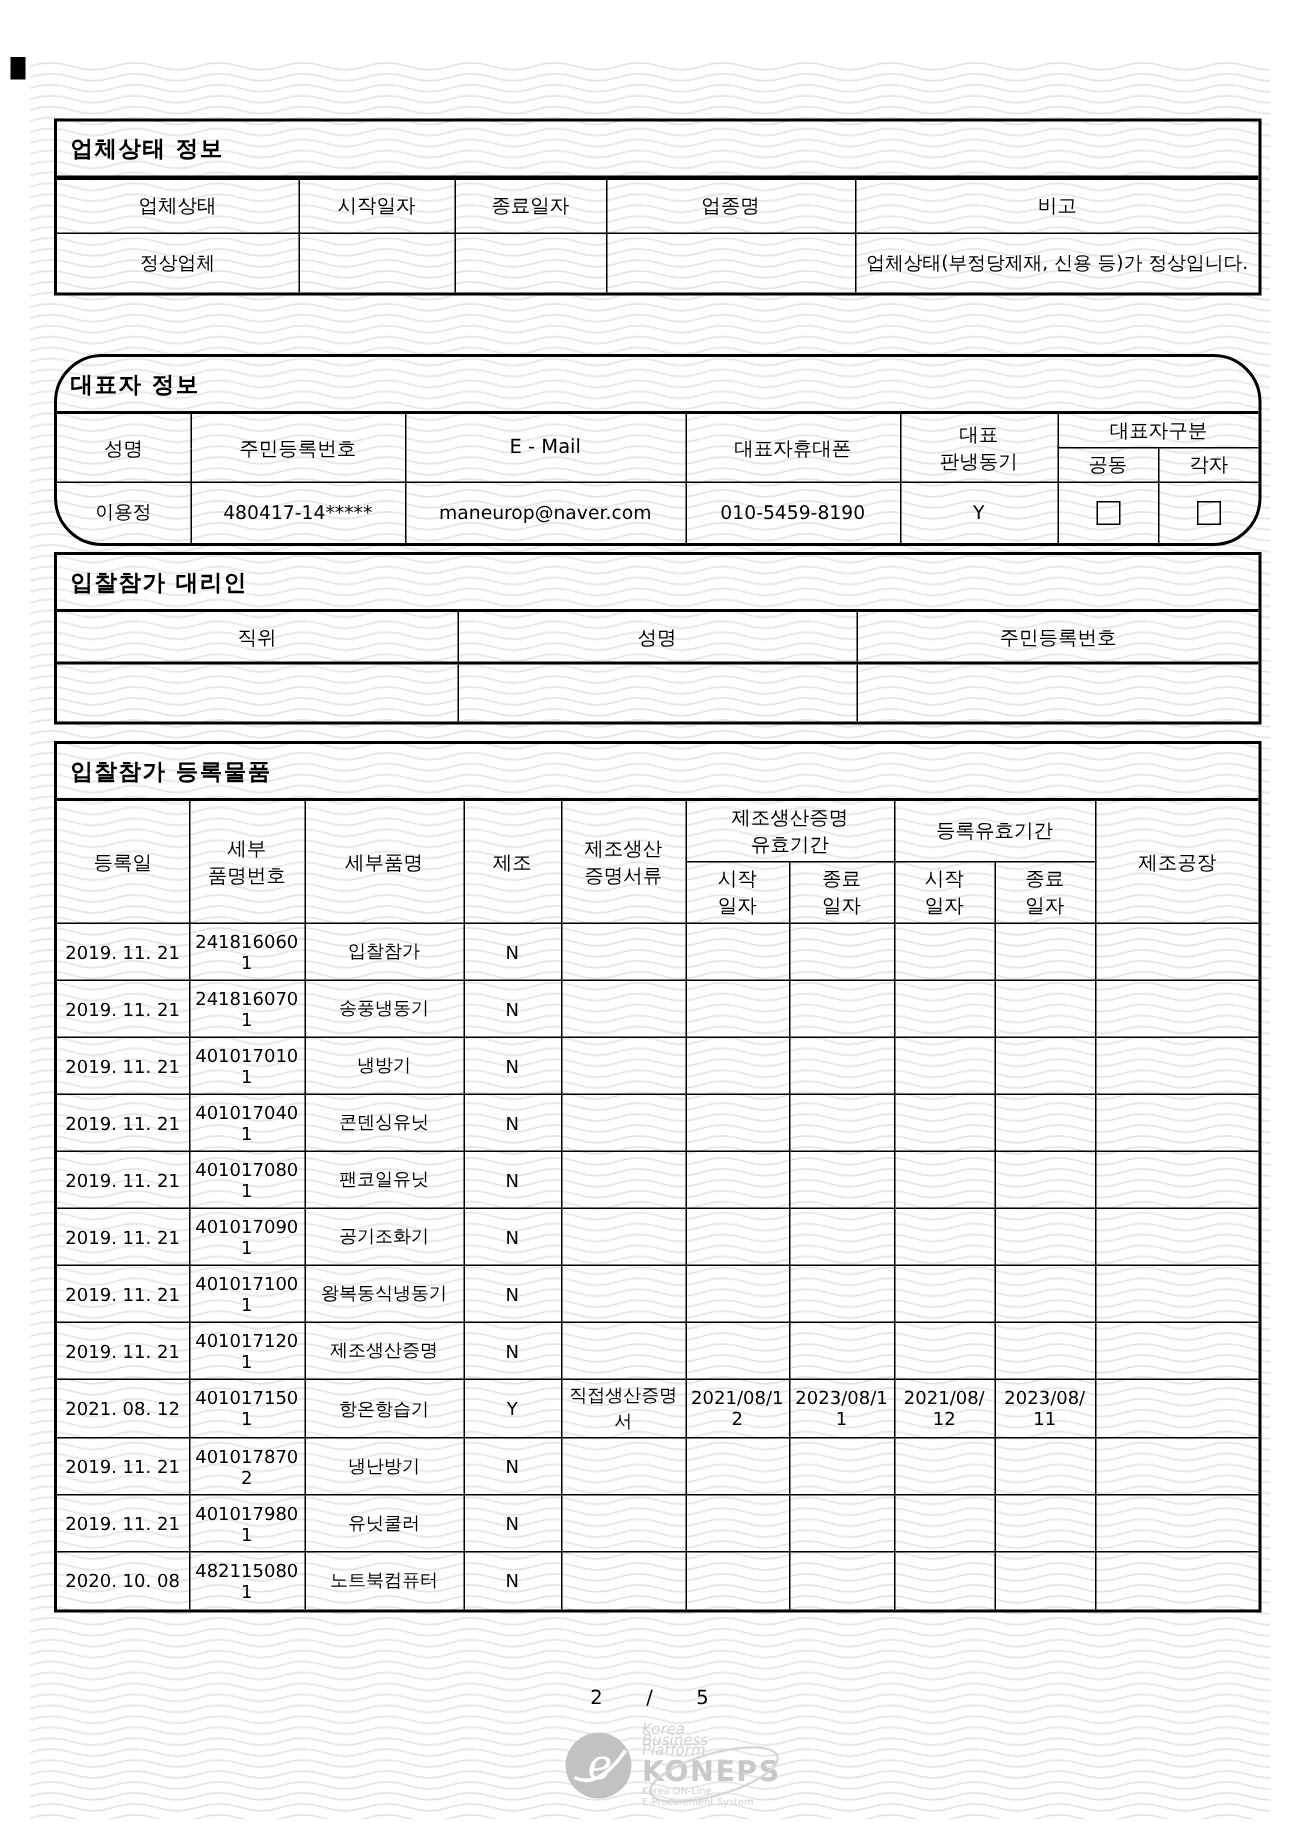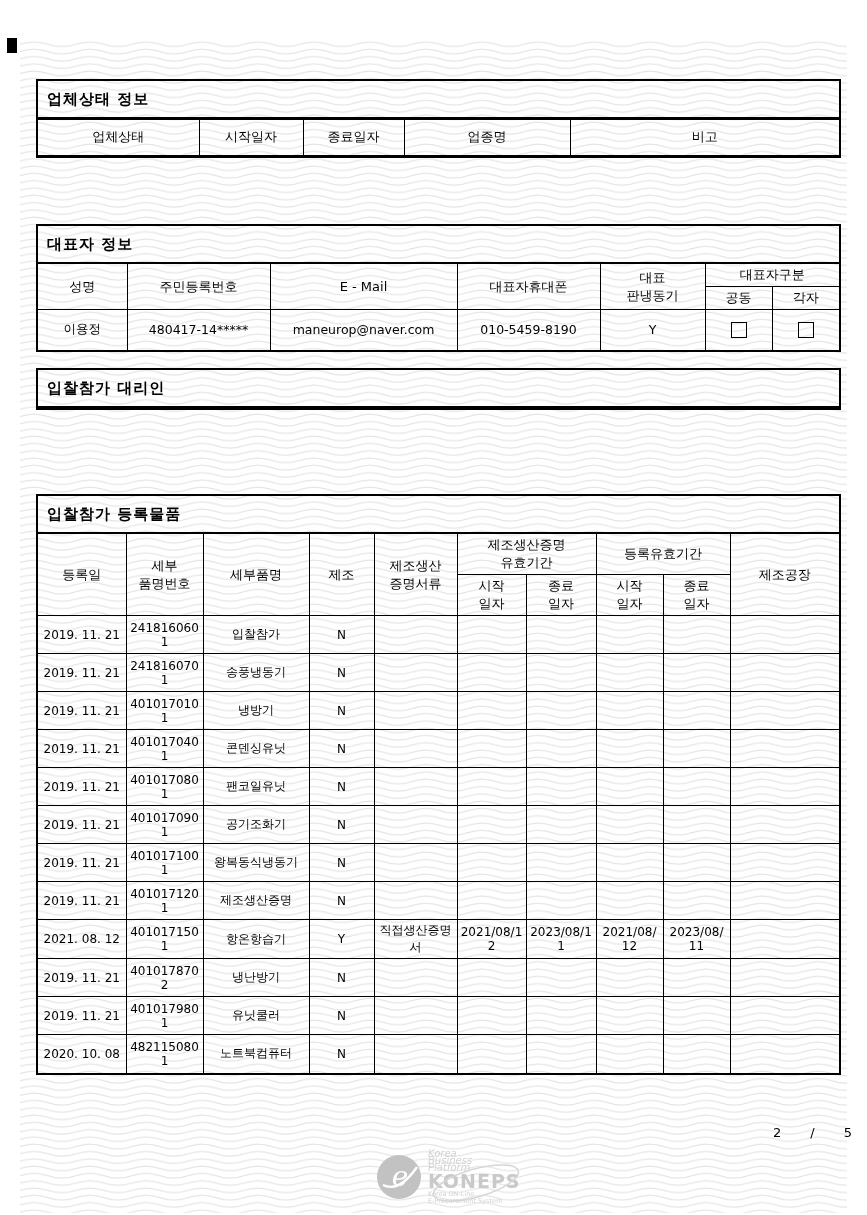--- a/index.html
+++ b/index.html
@@ -27,21 +27,21 @@
   .t1 .row-data td{height:40px;font-size:12.5px;}
   .t2 th{height:22px;}
   .t2 .row-data td{height:40px;font-size:12.5px;}
   .t3 .row-head th{height:34px;border-bottom:2px solid #000;}
   .t3 .row-data td{height:39px;}
   .t4 th{height:38px;font-size:13px;}
   .t4 td{height:38px;font-size:12px;}
 
   .checkbox{display:inline-block;width:14px;height:14px;border:1.5px solid #000;background:transparent;vertical-align:middle;}
 
-  .page-num{position:absolute;left:0;top:1125px;width:867px;text-align:right;font-size:13px;letter-spacing:1px;}
+  .page-num{position:absolute;left:0;top:1125px;width:867px;text-align:center;font-size:13px;letter-spacing:1px;}
   .page-num span{margin:0 14px;}
 
   .logo{position:absolute;left:374px;top:1150px;width:200px;height:58px;color:#c6c6c6;}
   .logo-circle{position:absolute;left:2px;top:4px;}
   .logo-text{position:absolute;left:54px;top:0px;width:150px;}
   .logo-tag-top{font-size:10px;line-height:7px;white-space:pre-line;color:#d2d2d2;font-style:italic;}
   .logo-brand{font-size:19px;font-weight:bold;letter-spacing:1px;color:#c9c9c9;line-height:20px;}
   .logo-tag-bottom{font-size:6.5px;line-height:6.5px;white-space:pre-line;color:#d2d2d2;}
   .logo-swoosh{position:absolute;left:40px;top:8px;pointer-events:none;}
 </style>
@@ -74,25 +74,32 @@
             <col>
           </colgroup>
         <tbody>
             <tr class="row-head">
           <th>업체상태</th>
           <th>시작일자</th>
           <th>종료일자</th>
           <th>업종명</th>
           <th>비고</th>
         </tr>
+        <tr class="row-data">
+          <td>정상업체</td>
+          <td></td>
+          <td></td>
+          <td></td>
+          <td>업체상태(부정당제재, 신용 등)가 정상입니다.</td>
+        </tr>
       </tbody>
         </table>
     </div>
 
-    <div class="section t2" style="top:224px;">
+    <div class="section t2" style="top:236px;border-radius:32px;">
       <div class="section-title">대표자 정보</div>
       <table>
         <colgroup>
             <col style="width:89px">
             <col style="width:143px">
             <col style="width:187px">
             <col style="width:143px">
             <col style="width:105px">
             <col style="width:67px">
             <col>
@@ -119,20 +126,39 @@
           <td>Y</td>
           <td><span class="checkbox"></span></td>
           <td><span class="checkbox"></span></td>
         </tr>
       </tbody>
         </table>
     </div>
 
     <div class="section t3" style="top:368px;">
       <div class="section-title">입찰참가 대리인</div>
+      <table>
+        <colgroup>
+            <col style="width:267px">
+            <col style="width:266px">
+            <col>
+          </colgroup>
+        <tbody>
+            <tr class="row-head">
+          <th>직위</th>
+          <th>성명</th>
+          <th>주민등록번호</th>
+        </tr>
+        <tr class="row-data">
+          <td></td>
+          <td></td>
+          <td></td>
+        </tr>
+      </tbody>
+        </table>
     </div>
 
     <div class="section t4" style="top:494px;">
       <div class="section-title">입찰참가 등록물품</div>
       <table>
         <colgroup>
           <col style="width:88px">
             <col style="width:77px">
             <col style="width:106px">
             <col style="width:65px">

